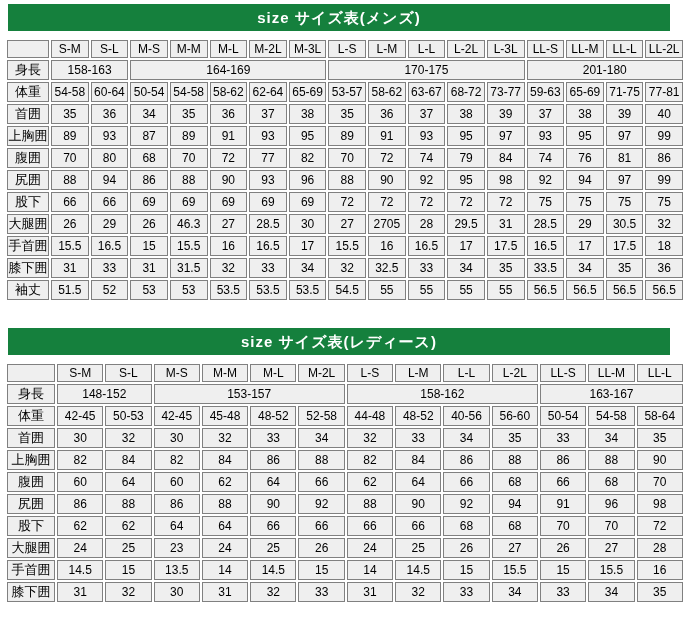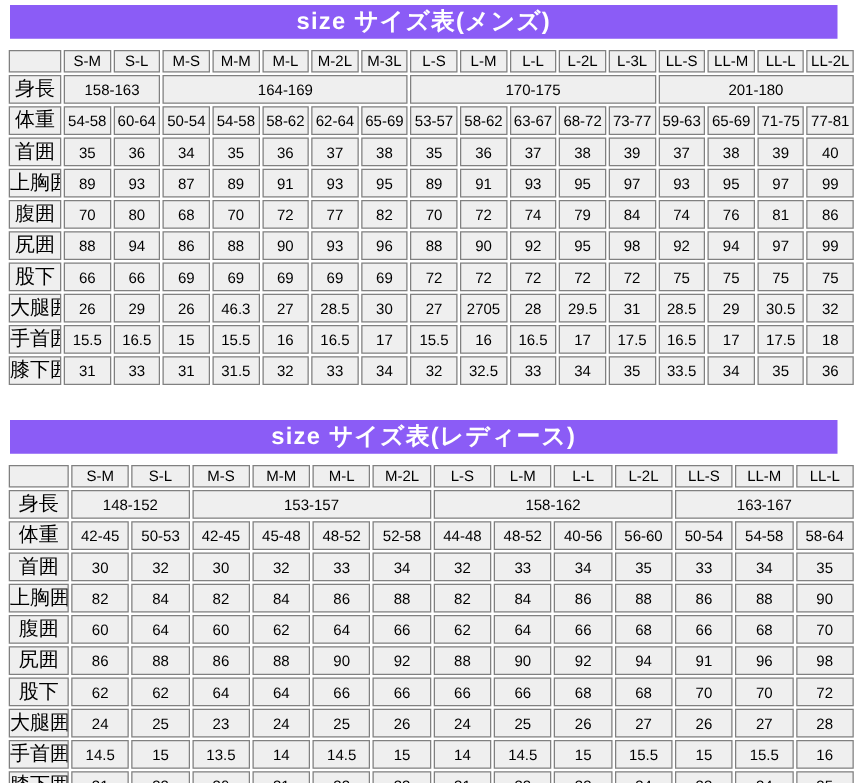--- a/index.html
+++ b/index.html
@@ -8,24 +8,24 @@
     font-family: "Liberation Sans", "DejaVu Sans", sans-serif;
     color: #000;
   }
   .page { padding-top: 4px; width: 690px; }
   section.size-section { display: block; }
   section.size-section.mens { margin-bottom: 26px; }
   .title-bar {
     margin: 0 20px 7px 8px;
     height: 27px;
     line-height: 27px;
-    background: #8b5cf6;
+    background: #15803d;
     color: #ffffff;
     font-weight: bold;
-    font-size: 19px;
+    font-size: 15px;
     text-align: center;
     letter-spacing: 1px;
   }
   table.size-table {
     border-collapse: separate;
     border-spacing: 2px;
     table-layout: fixed;
     width: 680px;
     margin-left: 5px;
     background: #ffffff;
@@ -36,21 +36,21 @@
     border: 1px solid #808080;
     background: #EFEFEF;
     text-align: center;
     vertical-align: middle;
     font-size: 12px;
     height: 16px;
     padding: 0;
     white-space: nowrap;
     overflow: hidden;
   }
-  .size-table td[data-name="row-label"] { font-size: 16px; }
+  .size-table td[data-name="row-label"] { font-size: 13px; }
   .size-table td[data-name="corner-cell"] { background: #EFEFEF; }
 </style>
 </head>
 <body>
 
 <div class="page" data-name="size-chart-page">
 
   <section class="size-section mens" data-name="mens-size-section">
     <div class="title-bar" data-name="mens-table-title">size サイズ表(メンズ)</div>
     <table class="size-table mens" data-name="mens-size-table">
@@ -264,20 +264,39 @@
             <td data-name="value-cell">32</td>
             <td data-name="value-cell">32.5</td>
             <td data-name="value-cell">33</td>
             <td data-name="value-cell">34</td>
             <td data-name="value-cell">35</td>
             <td data-name="value-cell">33.5</td>
             <td data-name="value-cell">34</td>
             <td data-name="value-cell">35</td>
             <td data-name="value-cell">36</td>
           </tr>
+          <tr data-name="table-row">
+            <td data-name="row-label">袖丈</td>
+            <td data-name="value-cell">51.5</td>
+            <td data-name="value-cell">52</td>
+            <td data-name="value-cell">53</td>
+            <td data-name="value-cell">53</td>
+            <td data-name="value-cell">53.5</td>
+            <td data-name="value-cell">53.5</td>
+            <td data-name="value-cell">53.5</td>
+            <td data-name="value-cell">54.5</td>
+            <td data-name="value-cell">55</td>
+            <td data-name="value-cell">55</td>
+            <td data-name="value-cell">55</td>
+            <td data-name="value-cell">55</td>
+            <td data-name="value-cell">56.5</td>
+            <td data-name="value-cell">56.5</td>
+            <td data-name="value-cell">56.5</td>
+            <td data-name="value-cell">56.5</td>
+          </tr>
         </tbody>
       </table>
   </section>
 
   <section class="size-section ladies" data-name="ladies-size-section">
     <div class="title-bar" data-name="ladies-table-title">size サイズ表(レディース)</div>
     <table class="size-table ladies" data-name="ladies-size-table">
         <colgroup>
           <col class="label-col">
           <col>

